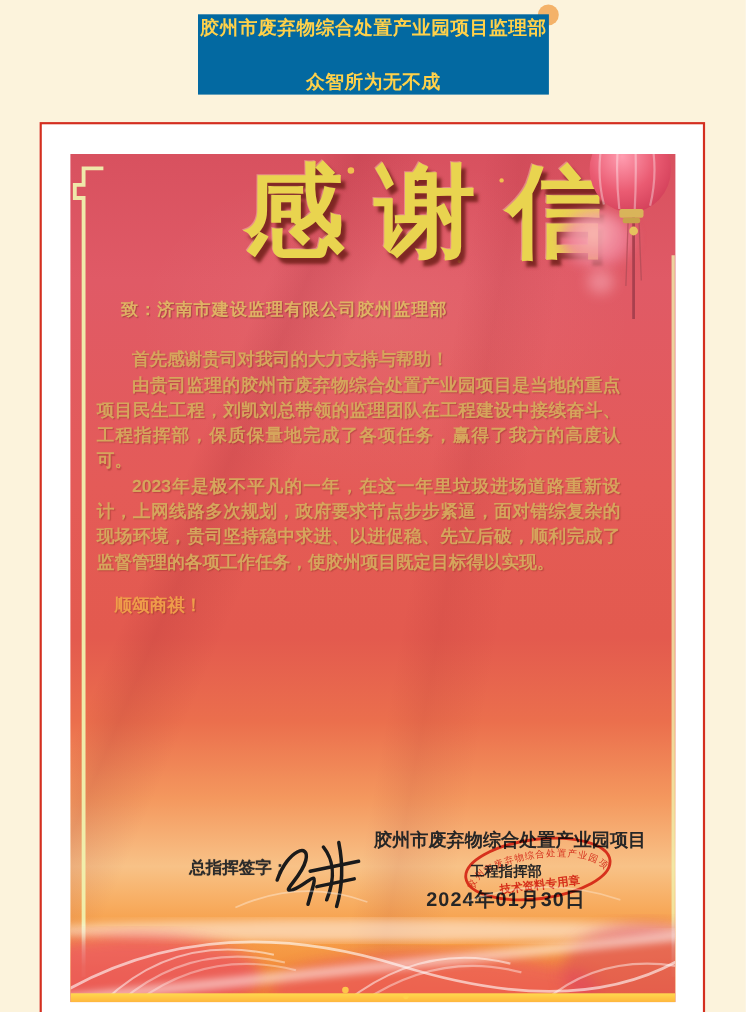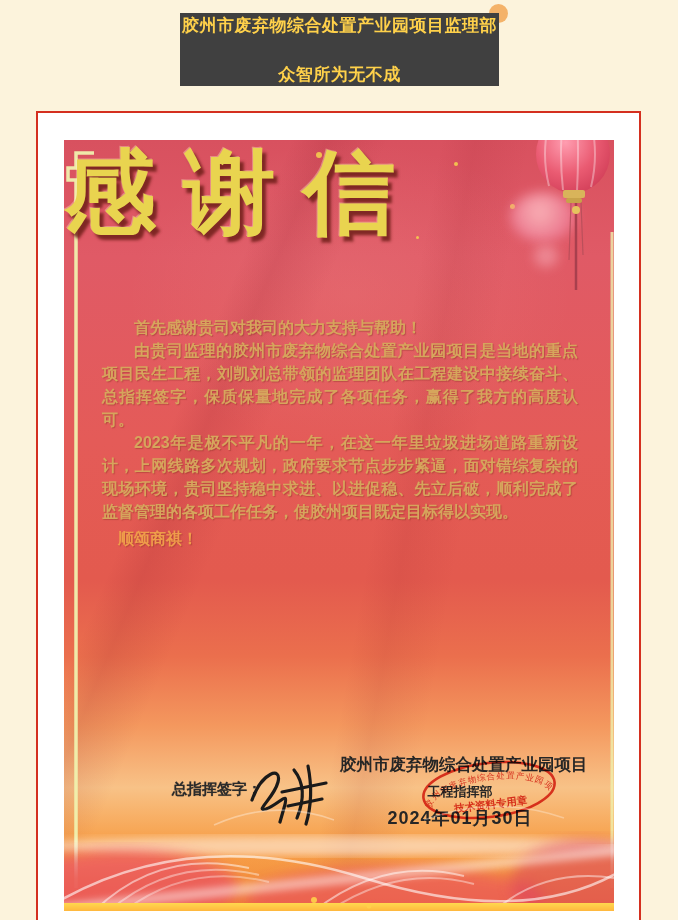--- a/index.html
+++ b/index.html
@@ -8,21 +8,21 @@
     background:#fcf3dc;
     font-family:"Liberation Sans",sans-serif;
   }
   
   .banner-dot{
     position:absolute;left:489px;top:4px;width:19px;height:19px;
     border-radius:50%;background:#f4b269;z-index:1;
   }
   .banner{
     position:absolute;left:180px;top:13px;width:319px;height:73px;
-    background:#404040;z-index:2;
+    background:#0369a1;z-index:2;
     display:flex;flex-direction:column;justify-content:center;align-items:center;gap:26px;
   }
   .banner div{
     color:#ffd14a;font-size:17px;font-weight:bold;letter-spacing:.5px;white-space:nowrap;
   }
   
   .card{
     position:absolute;left:36px;top:111px;width:605px;height:829px;
     background:#ffffff;border:2px solid #d42f1f;box-sizing:border-box;z-index:1;
   }
@@ -34,21 +34,21 @@
       #f4985e 76%,#f8c287 84%,#f7a04a 91%,#f5913d 97%,#e8833a 100%);
   }
   .streaks{
     position:absolute;inset:0;pointer-events:none;
     background:
       linear-gradient(113deg,transparent 26%,rgba(140,25,40,.14) 30%,transparent 37%),
       linear-gradient(100deg,transparent 55%,rgba(150,30,40,.10) 60%,transparent 68%),
       radial-gradient(ellipse 320px 220px at 52% 20%,rgba(255,200,180,.10),transparent 70%);
   }
   .letter-title{
-    position:absolute;left:0;right:0;top:2px;text-align:left;
+    position:absolute;left:0;right:0;top:2px;text-align:right;
     padding-right:34px;
     font-family:"DejaVu Serif",serif;font-weight:bold;font-size:92px;line-height:100px;
     letter-spacing:.30em;color:#e9d44f;white-space:nowrap;
     text-shadow:4px 5px 3px rgba(110,30,25,.85),-1px -1px 0 rgba(255,250,200,.35);
   }
   .gdot{position:absolute;border-radius:50%;background:#f6d44e;opacity:.85;}
   .blur-lantern{
     position:absolute;left:446px;top:52px;width:66px;height:50px;border-radius:50%;
     background:radial-gradient(circle at 45% 40%,#fdbcc0,#ee7f95 60%,#e96a82);
     filter:blur(6px);opacity:.9;
@@ -56,26 +56,26 @@
   .blur-lantern2{
     position:absolute;left:470px;top:105px;width:24px;height:22px;border-radius:50%;
     background:#f1939f;filter:blur(6px);opacity:.8;
   }
   .salutation{
     position:absolute;left:46px;top:131px;
     font-size:15.5px;font-weight:bold;color:#dfb264;letter-spacing:1px;
     text-shadow:1px 1px 1px rgba(110,40,30,.45);white-space:nowrap;
   }
   .letter-body{
-    position:absolute;left:38px;top:176px;width:476px;
+    position:absolute;left:24px;top:176px;width:476px;
     font-size:16px;line-height:23px;font-weight:bold;color:#d6a55c;
     text-align:justify;text-shadow:1px 1px 1px rgba(120,40,30,.35);
   }
   .letter-body p{margin:0;text-indent:2em;}
-  .letter-body p.closing{color:#ef9d4a;margin-top:4px;text-indent:1em;}
+  .letter-body p.closing{color:#ef9d4a;margin-top:16px;text-indent:1em;}
   .sig-label{
     position:absolute;left:108px;top:640px;font-size:15px;font-weight:bold;color:#2b2b2b;
     text-shadow:0 0 1px rgba(0,0,0,.4);white-space:nowrap;
   }
   .scribble{position:absolute;left:178px;top:612px;}
   .org-block{
     position:absolute;left:276px;top:614px;width:240px;text-align:center;
     color:#262626;font-weight:bold;
   }
   .org-block .l1{font-size:16.5px;line-height:20px;white-space:nowrap;}
@@ -131,24 +131,25 @@
     <ellipse cx="54" cy="14" rx="37" ry="39" fill="url(#lg)"></ellipse>
     <path d="M30 -18 Q22 14 30 46" fill="none" stroke="#ffffff" stroke-width="2" opacity=".35"></path>
     <path d="M44 -22 Q40 14 44 50" fill="none" stroke="#ffffff" stroke-width="2" opacity=".35"></path>
     <path d="M58 -22 Q60 14 58 51" fill="none" stroke="#ffffff" stroke-width="2" opacity=".35"></path>
     <path d="M72 -18 Q80 14 72 47" fill="none" stroke="#ffffff" stroke-width="2" opacity=".35"></path>
     <rect x="44" y="50" width="22" height="8" rx="2" fill="#d9b45a"></rect>
     <rect x="47" y="58" width="16" height="5" rx="2" fill="#c8a24a"></rect>
     <circle cx="57" cy="70" r="4" fill="#e6c35e"></circle>
   </svg>
 
+  <div class="salutation">致：济南市建设监理有限公司胶州监理部</div>
 
   <div class="letter-body">
     <p>首先感谢贵司对我司的大力支持与帮助！</p>
-    <p>由贵司监理的胶州市废弃物综合处置产业园项目是当地的重点项目民生工程，刘凯刘总带领的监理团队在工程建设中接续奋斗、总指挥签字，保质保量地完成了各项任务，赢得了我方的高度认可。</p>
+    <p>由贵司监理的胶州市废弃物综合处置产业园项目是当地的重点项目民生工程，刘凯刘总带领的监理团队在工程建设中接续奋斗、工程指挥部，保质保量地完成了各项任务，赢得了我方的高度认可。</p>
     <p>2023年是极不平凡的一年，在这一年里垃圾进场道路重新设计，上网线路多次规划，政府要求节点步步紧逼，面对错综复杂的现场环境，贵司坚持稳中求进、以进促稳、先立后破，顺利完成了监督管理的各项工作任务，使胶州项目既定目标得以实现。</p>
     <p class="closing">顺颂商祺！</p>
   </div>
 
   <div class="sig-label">总指挥签字：</div>
 
   <svg class="scribble" width="95" height="85" viewBox="0 0 95 85">
     <g fill="none" stroke="#1a1a1a" stroke-width="3.2" stroke-linecap="round">
       <path d="M10 48 C 20 20, 40 14, 36 30 C 32 46, 12 60, 24 57 C 38 52, 48 36, 42 56 L 38 70"></path>
       <path d="M52 18 C 60 28, 64 44, 55 66"></path>

